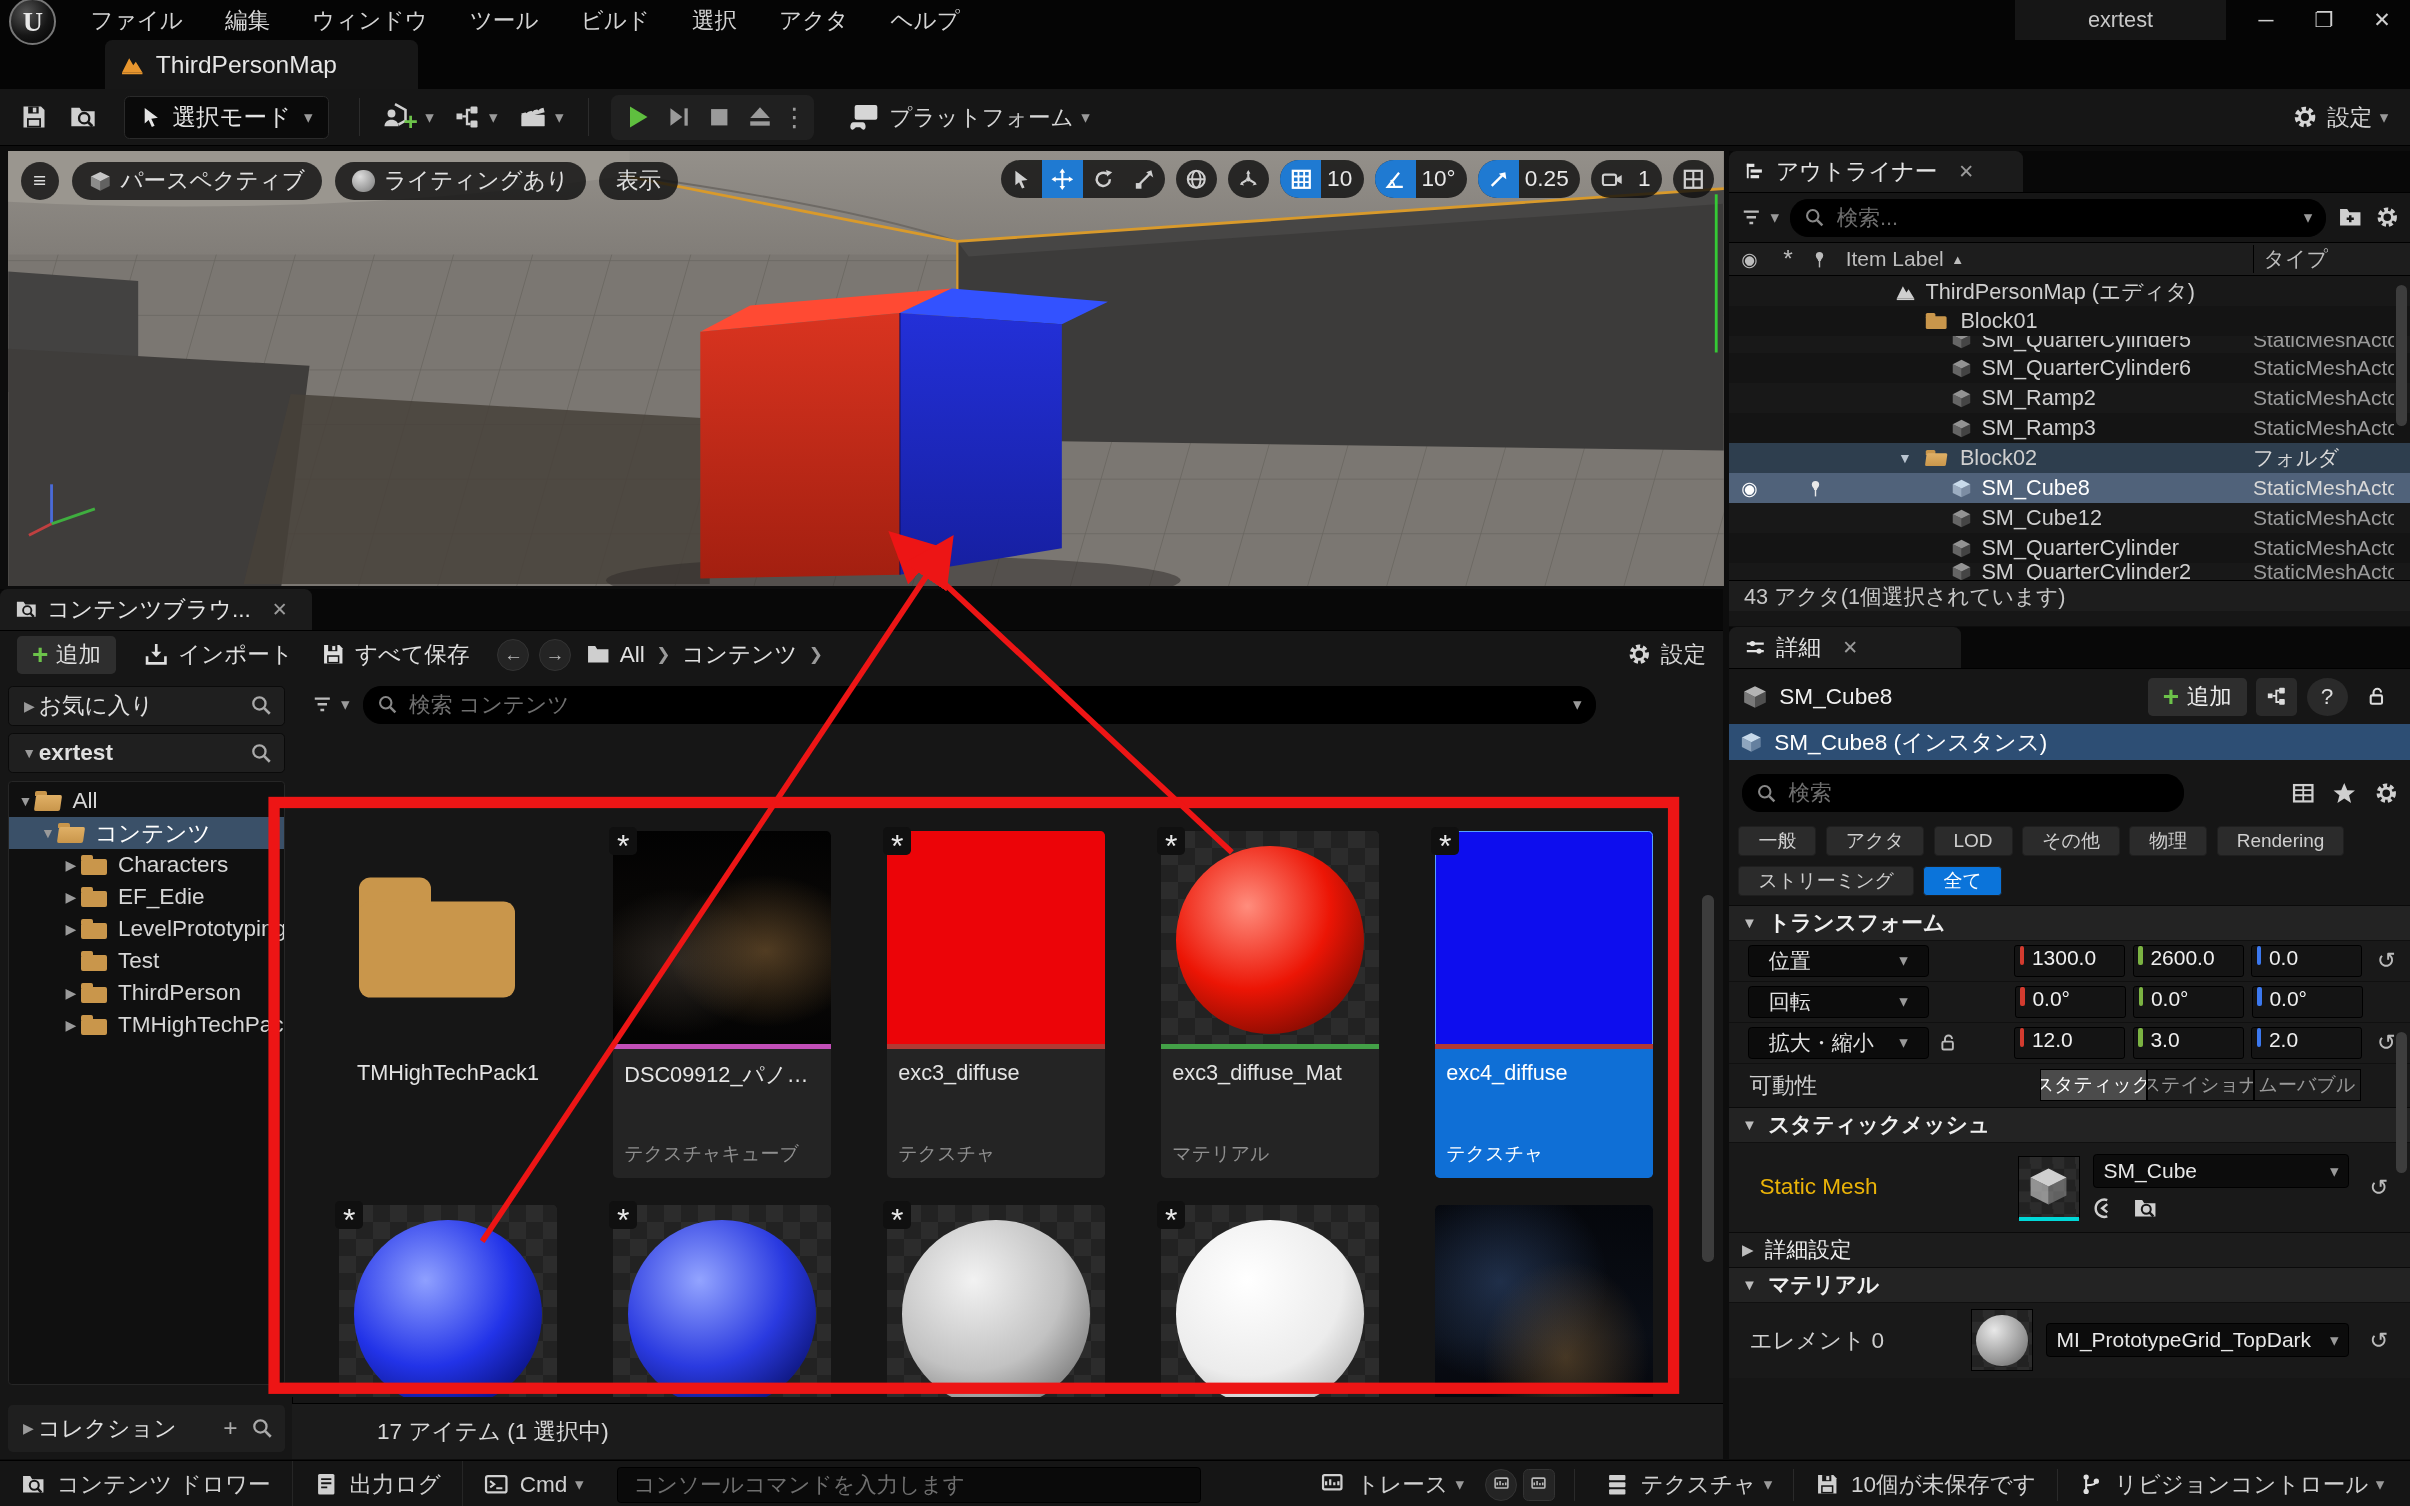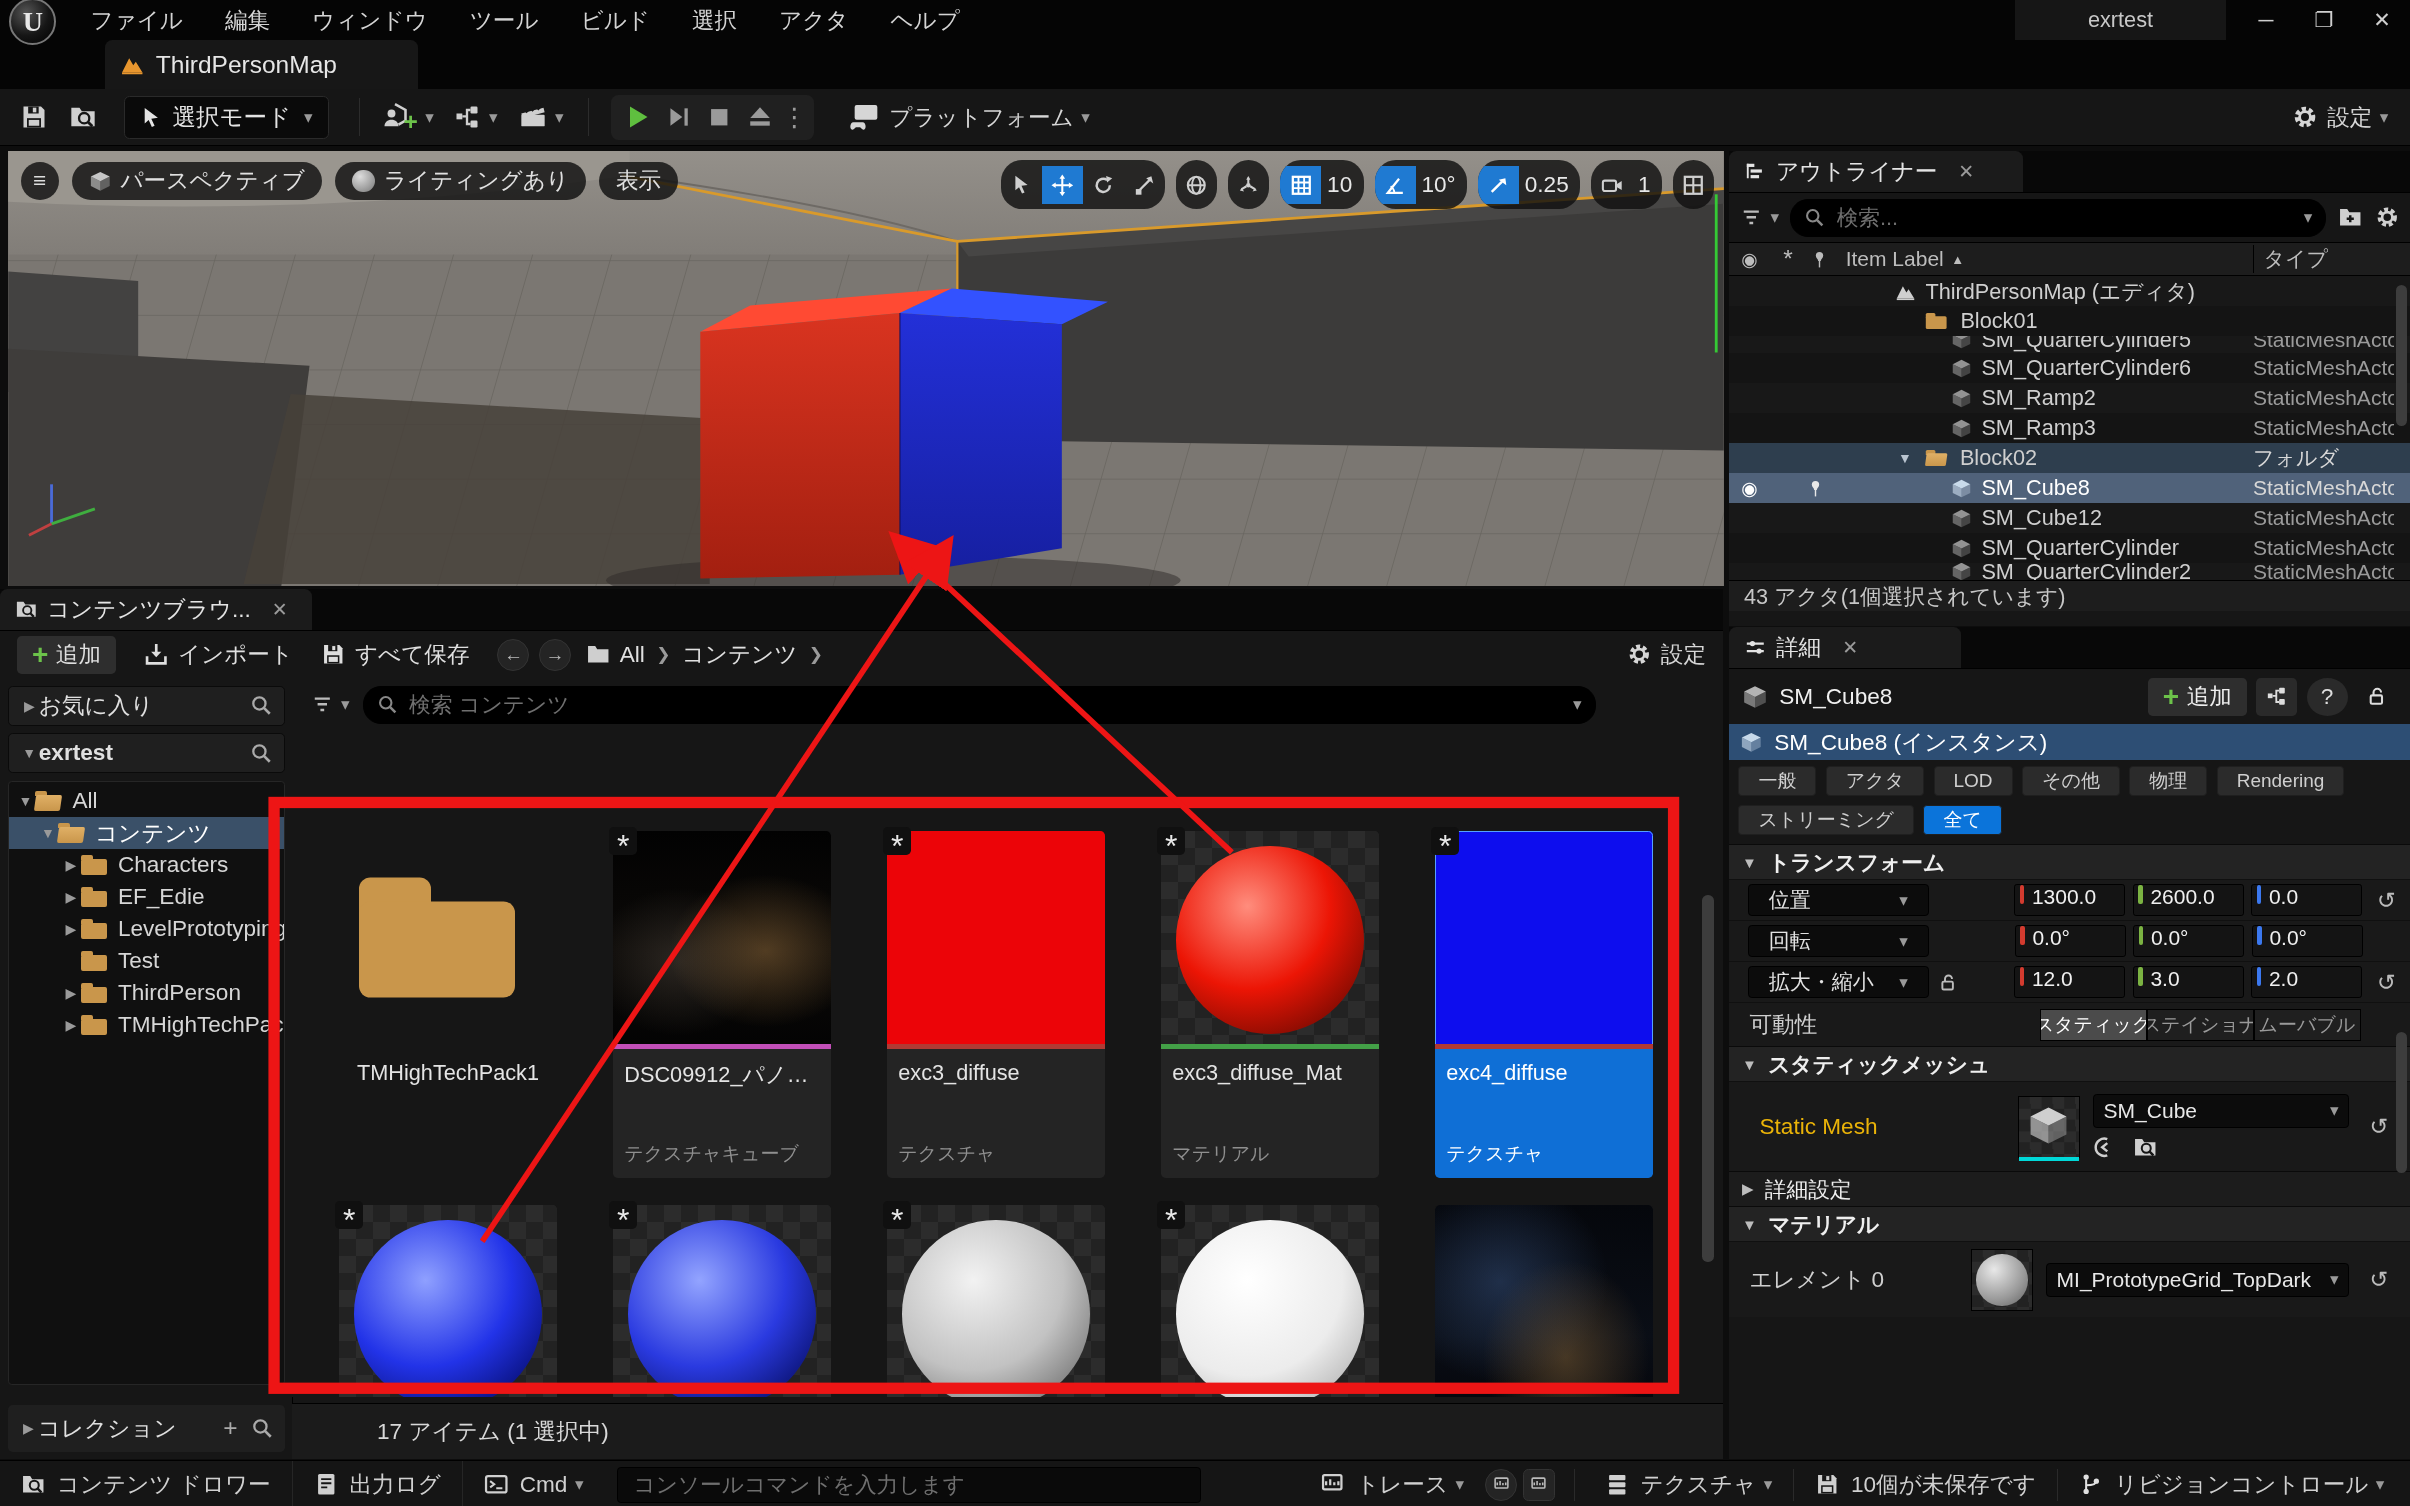--- a/index.html
+++ b/index.html
@@ -40,21 +40,21 @@
   .tb-right{margin-left:auto;display:flex;align-items:center;margin-right:22.6px;color:#d6d6d6;}
   
   .viewport{left:7.5px;top:151px;width:1716px;height:435px;background:#6f6b66;overflow:hidden;}
   .vp-head{position:absolute;left:0;top:9.4px;width:100%;height:41px;display:flex;align-items:center;z-index:4;}
   .pill{background:rgba(16,16,16,.82);border-radius:21px;height:38px;display:flex;align-items:center;
     padding:0 17px;margin-right:13px;color:#e0e0e0;font-size:22.6px;}
   .pill .ic{margin-right:9.4px;}
   .round{width:38px;height:38px;border-radius:50%;background:rgba(16,16,16,.82);display:flex;
     align-items:center;justify-content:center;margin:0 13px;color:#ddd;}
   .vp-tools{position:absolute;right:9.4px;top:9.4px;display:flex;align-items:center;z-index:4;}
-  .vgrp{background:rgba(16,16,16,.82);border-radius:21px;height:49px;display:flex;align-items:center;margin-left:11.3px;overflow:hidden;}
+  .vgrp{background:rgba(16,16,16,.82);border-radius:21px;height:38px;display:flex;align-items:center;margin-left:11.3px;overflow:hidden;}
   .vbtn{width:41px;height:38px;display:flex;align-items:center;justify-content:center;color:#cfcfcf;}
   .vbtn.on{background:#1f7ad2;color:#fff;}
   .vnum{padding:0 11.3px 0 5.6px;color:#e8e8e8;font-size:22.6px;}
   
   .panel{background:#161616;}
   .ptabrow{height:41px;background:#080808;position:relative;border-bottom:0.9px solid #000;}
   .ptab{position:absolute;left:0;top:0;height:41px;background:#1b1b1b;border-radius:7.5px 7.5px 0 0;
     display:flex;align-items:center;padding:0 15px;color:#e4e4e4;font-size:22.6px;}
   .ptab .x{margin-left:21px;color:#9a9a9a;font-size:19px;}
   .searchpill{background:#000000;border:0.9px solid #000;border-radius:18px;height:36px;display:flex;
@@ -761,20 +761,39 @@
             </svg>
           </div>
       </div>
     </div>
     <div class="inst">
       <svg class="ic" width="22.6" height="22.6" style="color:#cfe0f0;margin-right:11.3px" viewBox="0 0 24 24">
           <use href="#s-cube"></use>
         </svg>
       <span>SM_Cube8 (インスタンス)</span>
     </div>
+    <div style="height:55px;display:flex;align-items:center;padding:0 13px;margin-top:5.6px">
+      <div class="searchpill" style="width:414px">
+        <svg class="ic" width="21" height="21" style="margin-right:9.4px;color:#888" viewBox="0 0 22 22">
+            <use href="#s-search"></use>
+          </svg>
+        <input placeholder="検索" style="">
+      </div>
+      <div style="margin-left:auto;display:flex;align-items:center;gap:17px;color:#cfcfcf">
+        <svg class="ic" width="24.5" height="24.5" viewBox="0 0 26 26">
+            <use href="#s-table"></use>
+          </svg>
+        <svg class="ic" width="24.5" height="24.5" viewBox="0 0 26 26">
+            <use href="#s-star"></use>
+          </svg>
+        <svg class="ic" width="24.5" height="24.5" viewBox="0 0 26 26">
+            <use href="#s-gear"></use>
+          </svg>
+      </div>
+    </div>
     <div class="chips">
       <div class="chip">一般</div>
       <div class="chip">アクタ</div>
       <div class="chip">LOD</div>
       <div class="chip">その他</div>
       <div class="chip">物理</div>
       <div class="chip">Rendering</div>
       <div class="chip">ストリーミング</div>
       <div class="chip on">全て</div>
     </div>

